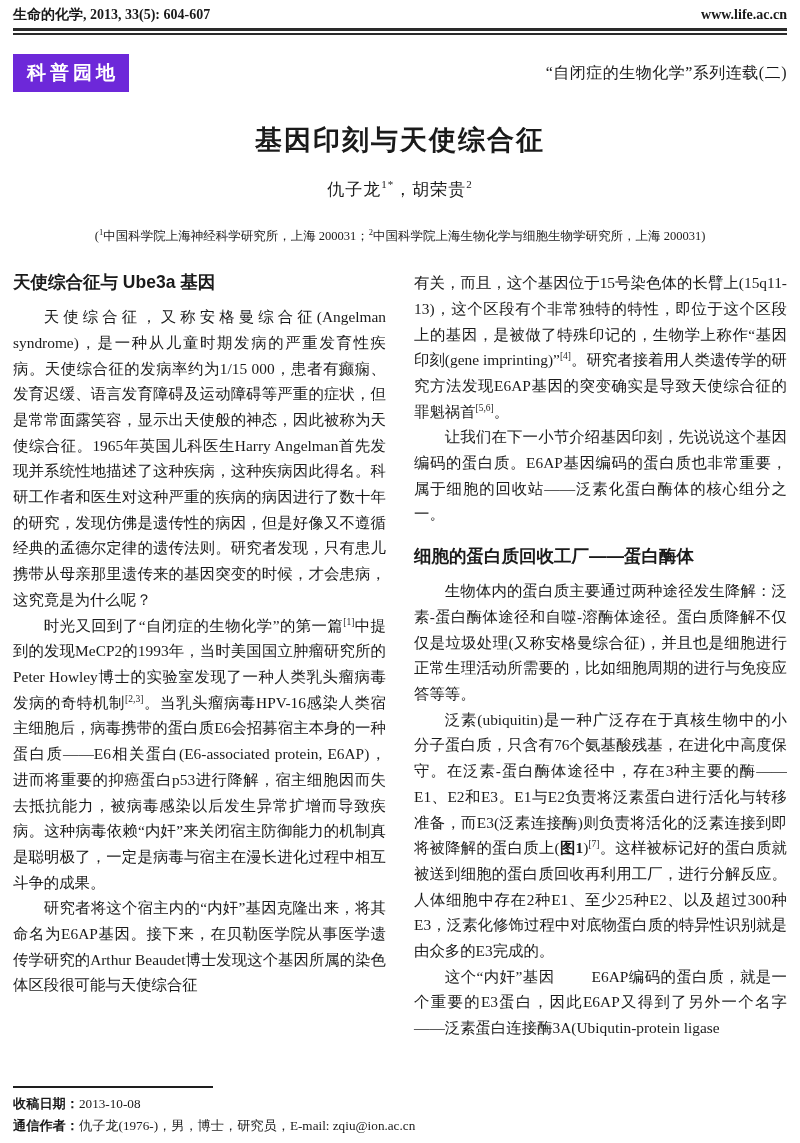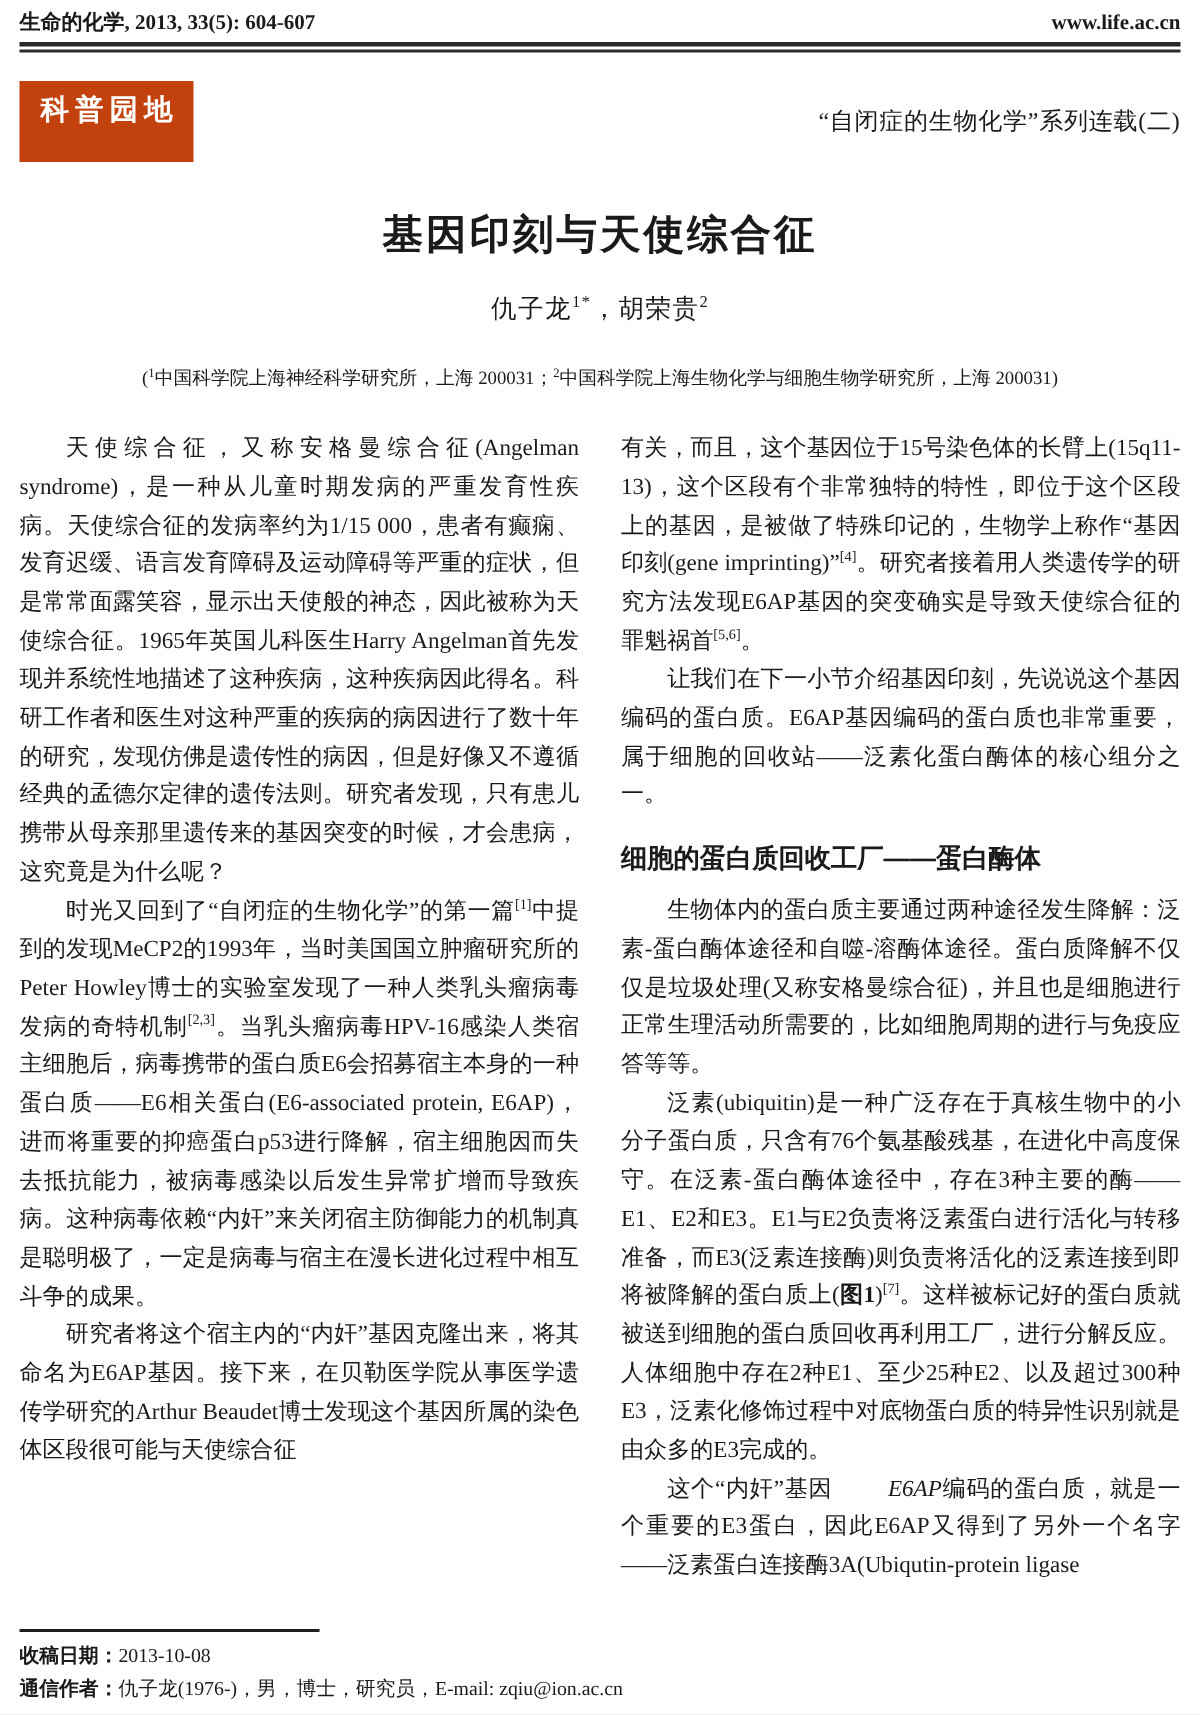--- a/index.html
+++ b/index.html
@@ -23,25 +23,25 @@
     margin-top:4px; height:2px;
     border-top:3px solid #2a2a2a;
     border-bottom:2px solid #2a2a2a;
   }
   .badge-row {
     margin-top:19px;
     display:flex; justify-content:space-between; align-items:center;
   }
   .badge {
     display:inline-block;
-    background:#c2410c; color:#ffffff;
+    background:#6d28d9; color:#ffffff;
     font-family:"Liberation Sans","DejaVu Sans",sans-serif;
     font-weight:bold; font-size:19px;
     letter-spacing:4px;
-    padding:6px 10px 22px 14px;
+    padding:6px 10px 6px 14px;
   }
   .series { font-size:16px; letter-spacing:0.5px; }
   
   .title {
     text-align:center;
     font-family:"Liberation Sans","DejaVu Sans",sans-serif;
     font-weight:bold; font-size:27px;
     letter-spacing:2px;
     margin:30px 0 0 0;
   }
@@ -93,31 +93,32 @@
     <span class="badge">科普园地</span>
     <span class="series">“自闭症的生物化学”系列连载(二)</span>
   </div>
 
   <h1 class="title">基因印刻与天使综合征</h1>
   <div class="authors"><span>仇子龙</span><sup>1*</sup><span>，胡荣贵</span><sup>2</sup></div>
   <div class="affil"><span>(</span><sup>1</sup><span>中国科学院上海神经科学研究所，上海 200031；</span><sup>2</sup><span>中国科学院上海生物化学与细胞生物学研究所，上海 200031)</span></div>
 
   <div class="columns">
     <div class="col">
+      <h2>天使综合征与 Ube3a 基因</h2>
       <p class="indent"><span>天使综合征，又称安格曼综合征(Angelman syndrome)，是一种从儿童时期发病的严重发育性疾病。天使综合征的发病率约为1/15 000，患者有癫痫、发育迟缓、语言发育障碍及运动障碍等严重的症状，但是常常面露笑容，显示出天使般的神态，因此被称为天使综合征。1965年英国儿科医生Harry Angelman首先发现并系统性地描述了这种疾病，这种疾病因此得名。科研工作者和医生对这种严重的疾病的病因进行了数十年的研究，发现仿佛是遗传性的病因，但是好像又不遵循经典的孟德尔定律的遗传法则。研究者发现，只有患儿携带从母亲那里遗传来的基因突变的时候，才会患病，这究竟是为什么呢？</span></p>
       <p class="indent"><span>时光又回到了“自闭症的生物化学”的第一篇</span><sup>[1]</sup><span>中提到的发现MeCP2的1993年，当时美国国立肿瘤研究所的Peter Howley博士的实验室发现了一种人类乳头瘤病毒发病的奇特机制</span><sup>[2,3]</sup><span>。当乳头瘤病毒HPV-16感染人类宿主细胞后，病毒携带的蛋白质E6会招募宿主本身的一种蛋白质——E6相关蛋白(E6-associated protein, E6AP)，进而将重要的抑癌蛋白p53进行降解，宿主细胞因而失去抵抗能力，被病毒感染以后发生异常扩增而导致疾病。这种病毒依赖“内奸”来关闭宿主防御能力的机制真是聪明极了，一定是病毒与宿主在漫长进化过程中相互斗争的成果。</span></p>
       <p class="indent"><span>研究者将这个宿主内的“内奸”基因克隆出来，将其命名为E6AP基因。接下来，在贝勒医学院从事医学遗传学研究的Arthur Beaudet博士发现这个基因所属的染色体区段很可能与天使综合征</span></p>
     </div>
     <div class="col">
       <p><span>有关，而且，这个基因位于15号染色体的长臂上(15q11-13)，这个区段有个非常独特的特性，即位于这个区段上的基因，是被做了特殊印记的，生物学上称作“基因印刻(gene imprinting)”</span><sup>[4]</sup><span>。研究者接着用人类遗传学的研究方法发现E6AP基因的突变确实是导致天使综合征的罪魁祸首</span><sup>[5,6]</sup><span>。</span></p>
       <p class="indent"><span>让我们在下一小节介绍基因印刻，先说说这个基因编码的蛋白质。E6AP基因编码的蛋白质也非常重要，属于细胞的回收站——泛素化蛋白酶体的核心组分之一。</span></p>
       <h2 class="mid">细胞的蛋白质回收工厂——蛋白酶体</h2>
       <p class="indent"><span>生物体内的蛋白质主要通过两种途径发生降解：泛素-蛋白酶体途径和自噬-溶酶体途径。蛋白质降解不仅仅是垃圾处理(又称安格曼综合征)，并且也是细胞进行正常生理活动所需要的，比如细胞周期的进行与免疫应答等等。</span></p>
       <p class="indent"><span>泛素(ubiquitin)是一种广泛存在于真核生物中的小分子蛋白质，只含有76个氨基酸残基，在进化中高度保守。在泛素-蛋白酶体途径中，存在3种主要的酶——E1、E2和E3。E1与E2负责将泛素蛋白进行活化与转移准备，而E3(泛素连接酶)则负责将活化的泛素连接到即将被降解的蛋白质上(</span><span style="font-weight: bold;">图1</span><span>)</span><sup>[7]</sup><span>。这样被标记好的蛋白质就被送到细胞的蛋白质回收再利用工厂，进行分解反应。人体细胞中存在2种E1、至少25种E2、以及超过300种E3，泛素化修饰过程中对底物蛋白质的特异性识别就是由众多的E3完成的。</span></p>
-      <p class="indent"><span>这个“内奸”基因</span><span style="font-style: italic; margin-left: 37px;">E6AP</span><span>编码的蛋白质，就是一个重要的E3蛋白，因此E6AP又得到了另外一个名字——泛素蛋白连接酶3A(Ubiqutin-protein ligase</span></p>
+      <p class="indent"><span>这个“内奸”基因</span><span style=" margin-left: 37px;">E6AP</span><span>编码的蛋白质，就是一个重要的E3蛋白，因此E6AP又得到了另外一个名字——泛素蛋白连接酶3A(Ubiqutin-protein ligase</span></p>
     </div>
   </div>
 
   <div class="footer">
     <div class="foot-rule"></div>
     <div>
       <span class="foot-label">收稿日期：</span><span>2013-10-08</span>
     </div>
     <div>
       <span class="foot-label">通信作者：</span><span>仇子龙(1976-)，男，博士，研究员，E-mail: zqiu@ion.ac.cn</span>

